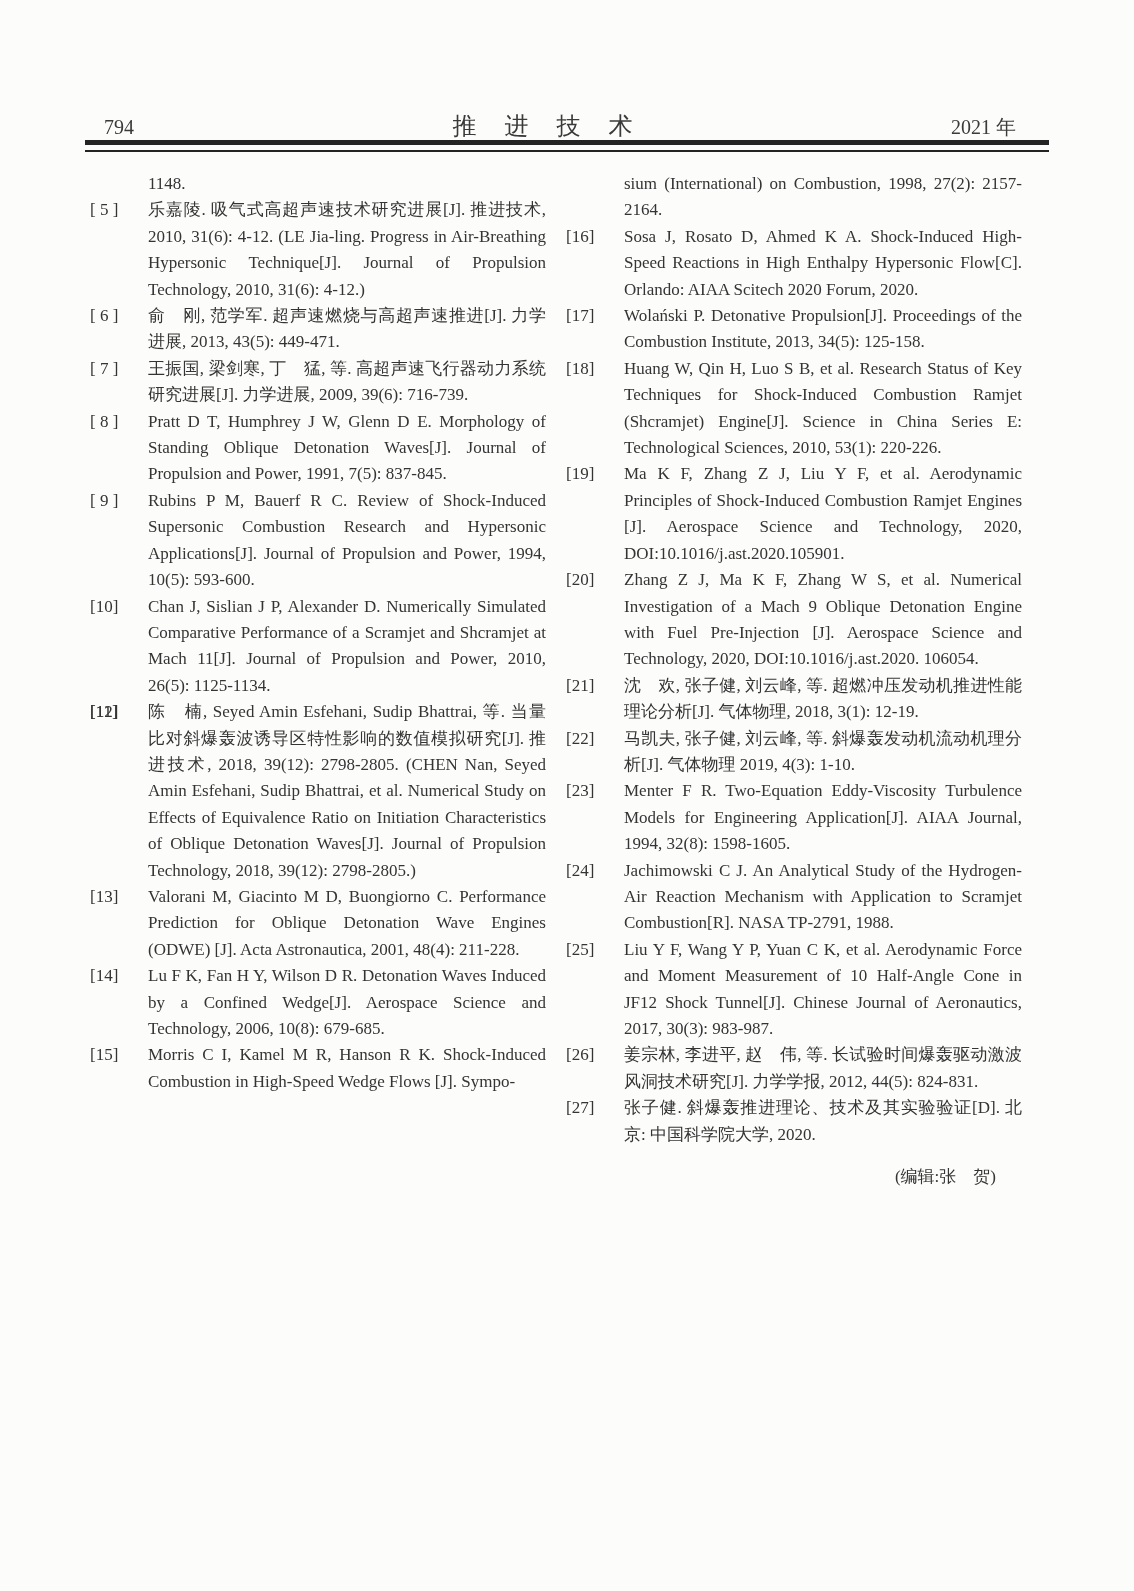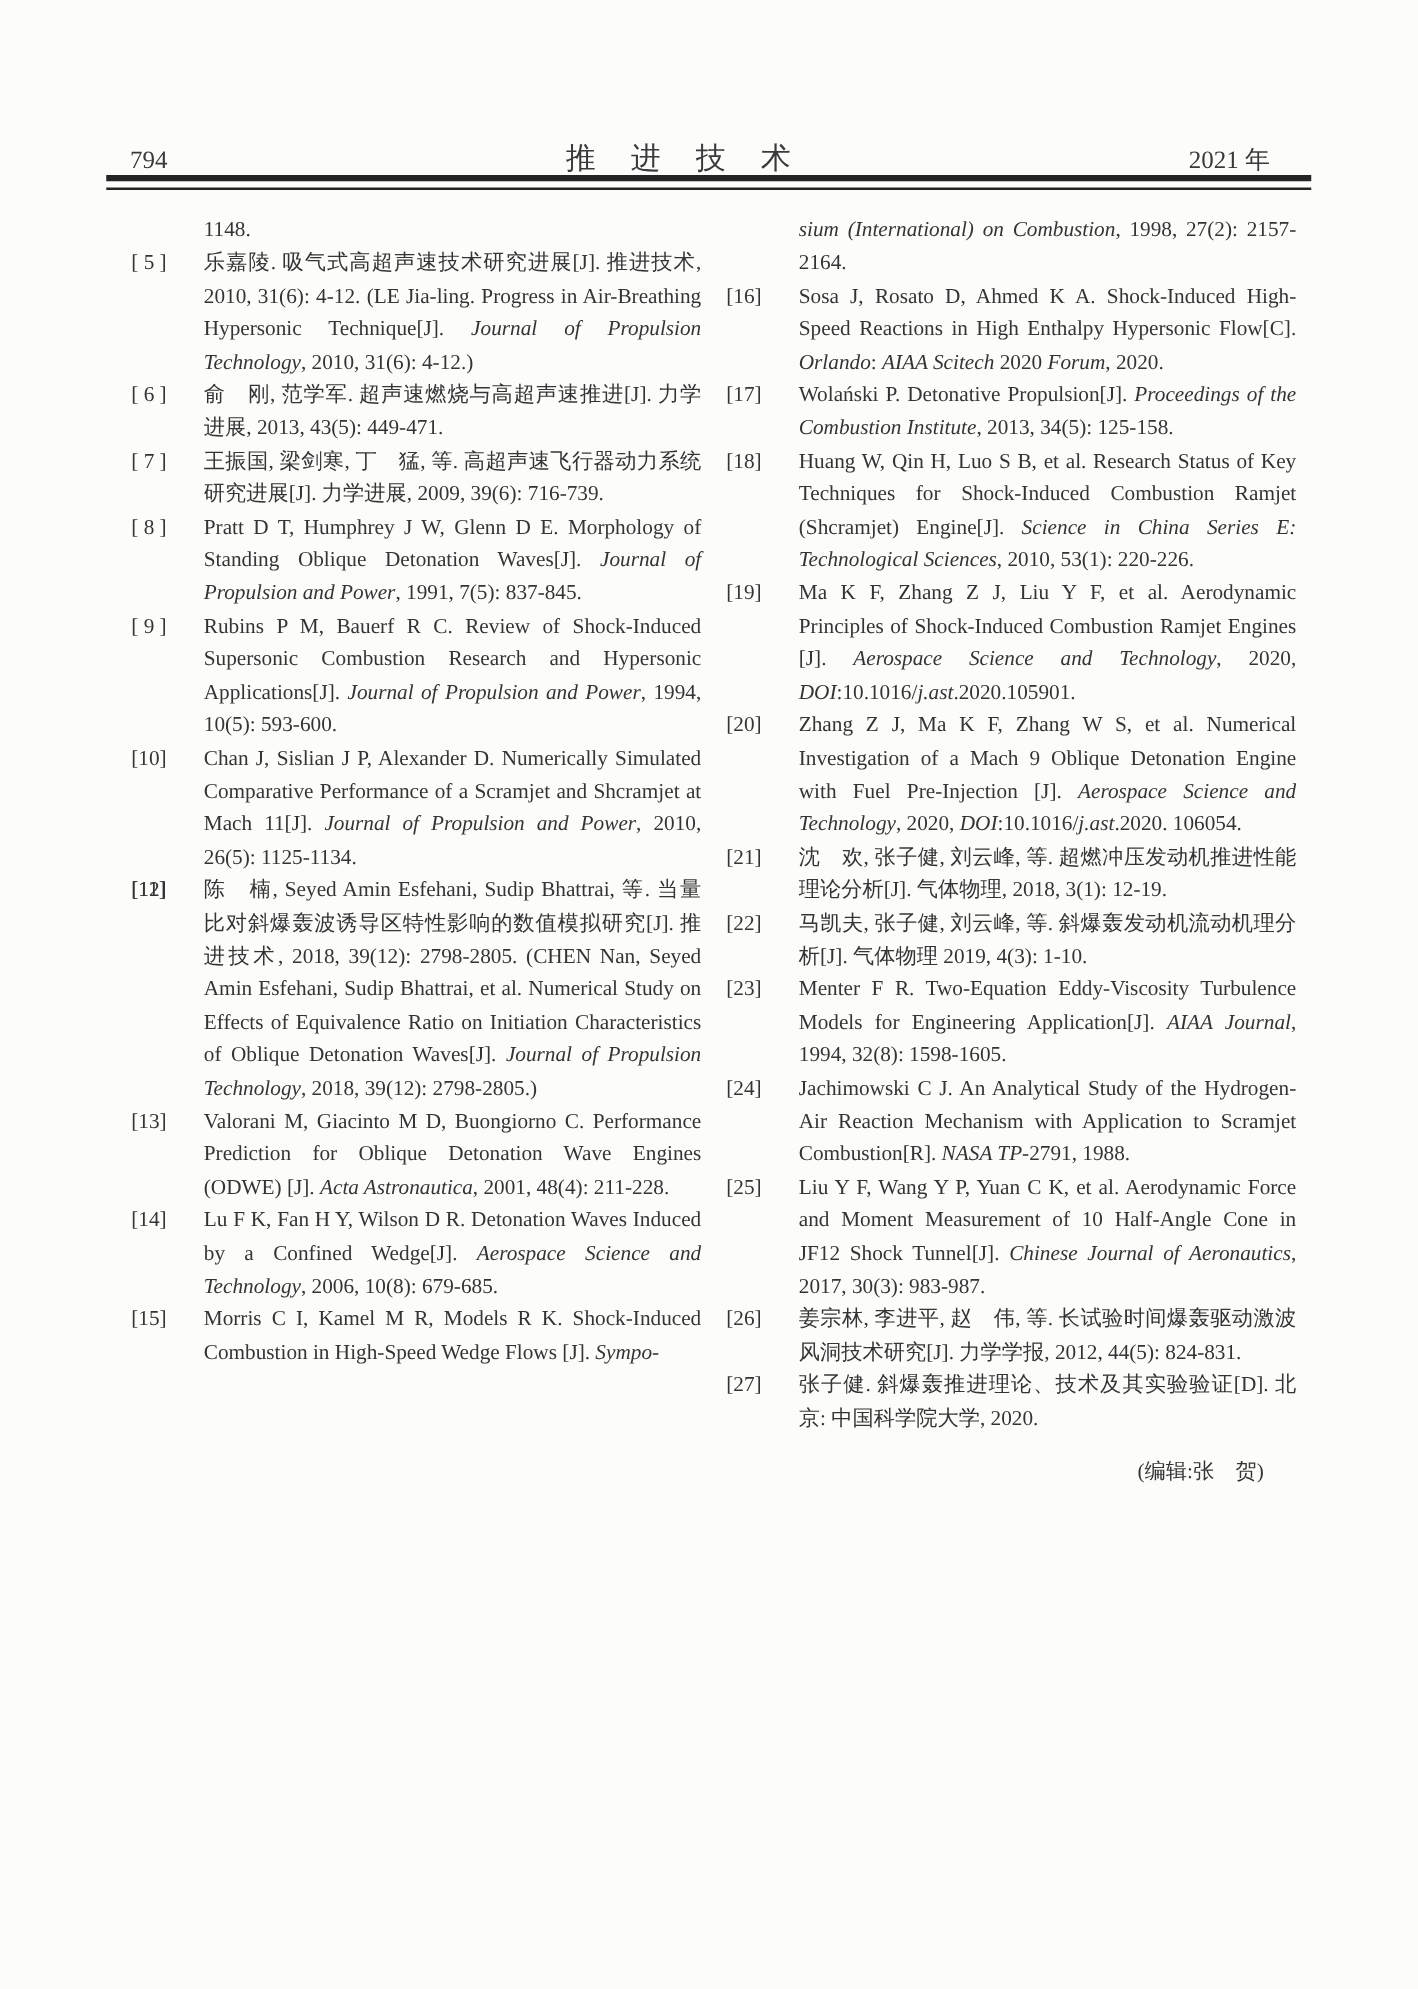--- a/index.html
+++ b/index.html
@@ -33,21 +33,21 @@
   .rule {
     position: absolute;
     left: 85px;
     width: 964px;
     background: #242424;
   }
   .rule-thick { top: 140px; height: 5px; }
   .rule-thin  { top: 150px; height: 2px; }
   .body-columns {
     position: absolute;
-    left: 105px;
+    left: 90px;
     top: 171px;
     width: 932px;
     display: flex;
     gap: 20px;
   }
   .col {
     width: 456px;
     font-size: 17px;
     line-height: 26.4px;
     text-align: justify;
@@ -57,21 +57,21 @@
     position: relative;
     padding-left: 58px;
   }
   .ref-label {
     position: absolute;
     left: 0;
     top: 0;
     white-space: pre;
   }
   .ref-text { text-align: justify; }
-  .it { font-style: italic; }
+  .it { }
   .editor-line {
     margin-top: 16px;
     text-align: right;
     padding-right: 26px;
     font-size: 17px;
   }
 </style>
 </head>
 <body>
 
@@ -124,21 +124,21 @@
       <div class="ref">
         <span class="ref-label">[13]</span>
         <div class="ref-text"><span>Valorani M, Giacinto M D, Buongiorno C. Performance Prediction for Oblique Detonation Wave Engines (ODWE) [J]. </span><span class="it">Acta Astronautica</span><span>, 2001, 48(4): 211-228.</span></div>
       </div>
       <div class="ref">
         <span class="ref-label">[14]</span>
         <div class="ref-text"><span>Lu F K, Fan H Y, Wilson D R. Detonation Waves Induced by a Confined Wedge[J]. </span><span class="it">Aerospace Science and Technology</span><span>, 2006, 10(8): 679-685.</span></div>
       </div>
       <div class="ref">
         <span class="ref-label">[15]</span>
-        <div class="ref-text"><span>Morris C I, Kamel M R, Models R K. Shock-Induced Combustion in High-Speed Wedge Flows [J]. </span><span class="it">Sympo-</span></div>
+        <div class="ref-text"><span>Morris C I, Kamel M R, Hanson R K. Shock-Induced Combustion in High-Speed Wedge Flows [J]. </span><span class="it">Sympo-</span></div>
       </div>
     </div>
   <div class="col" id="right-col">
   <div class="ref">
         <span class="ref-label"></span>
         <div class="ref-text"><span class="it">sium (International) on Combustion</span><span>, 1998, 27(2): 2157-2164.</span></div>
       </div>
       <div class="ref">
         <span class="ref-label">[16]</span>
         <div class="ref-text"><span>Sosa J, Rosato D, Ahmed K A. Shock-Induced High-Speed Reactions in High Enthalpy Hypersonic Flow[C]. </span><span class="it">Orlando</span><span>: </span><span class="it">AIAA Scitech</span><span> 2020 </span><span class="it">Forum</span><span>, 2020.</span></div>

